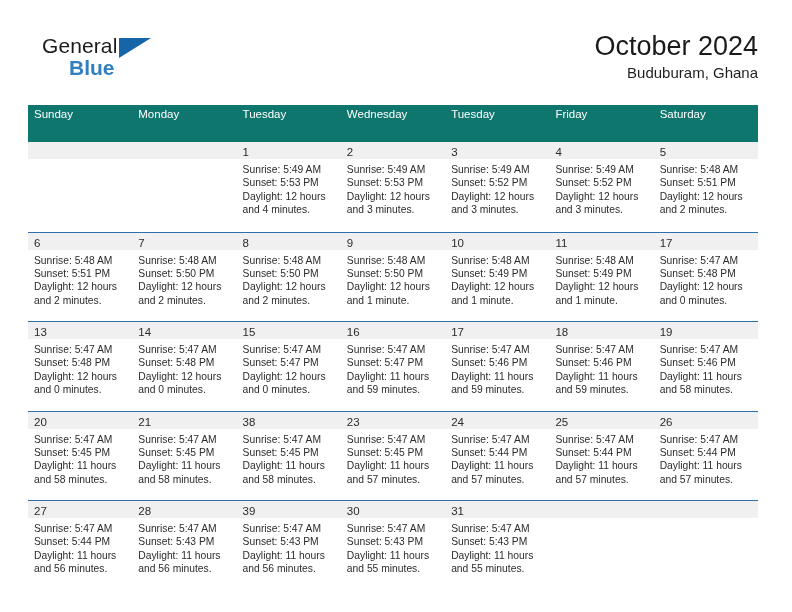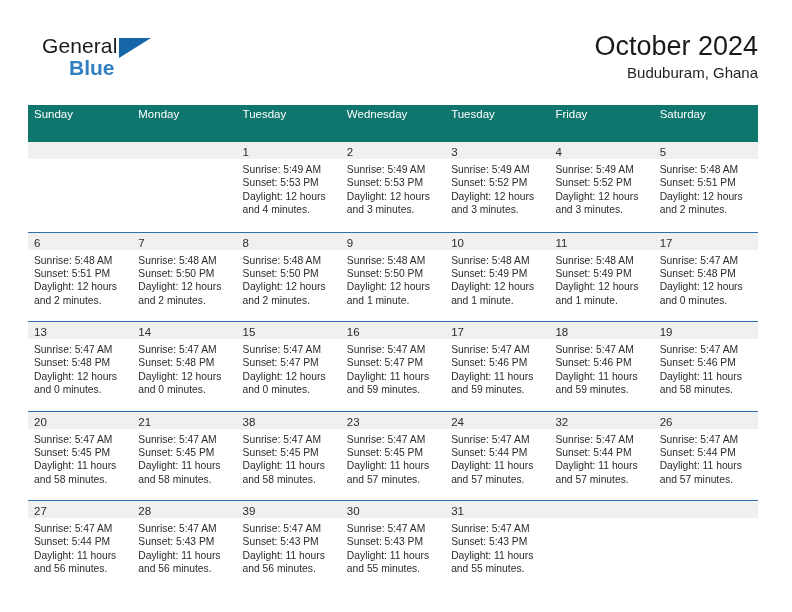--- a/index.html
+++ b/index.html
@@ -404,21 +404,21 @@
           <div class="day-cell">
             <div class="day-num-band"><span class="day-num">24</span></div>
             <div class="day-body">
               <div class="day-line">Sunrise: 5:47 AM</div>
               <div class="day-line">Sunset: 5:44 PM</div>
               <div class="day-line">Daylight: 11 hours</div>
               <div class="day-line">and 57 minutes.</div>
             </div>
           </div>
           <div class="day-cell">
-            <div class="day-num-band"><span class="day-num">32</span></div>
+            <div class="day-num-band"><span class="day-num">25</span></div>
             <div class="day-body">
               <div class="day-line">Sunrise: 5:47 AM</div>
               <div class="day-line">Sunset: 5:44 PM</div>
               <div class="day-line">Daylight: 11 hours</div>
               <div class="day-line">and 57 minutes.</div>
             </div>
           </div>
           <div class="day-cell">
             <div class="day-num-band"><span class="day-num">26</span></div>
             <div class="day-body">

